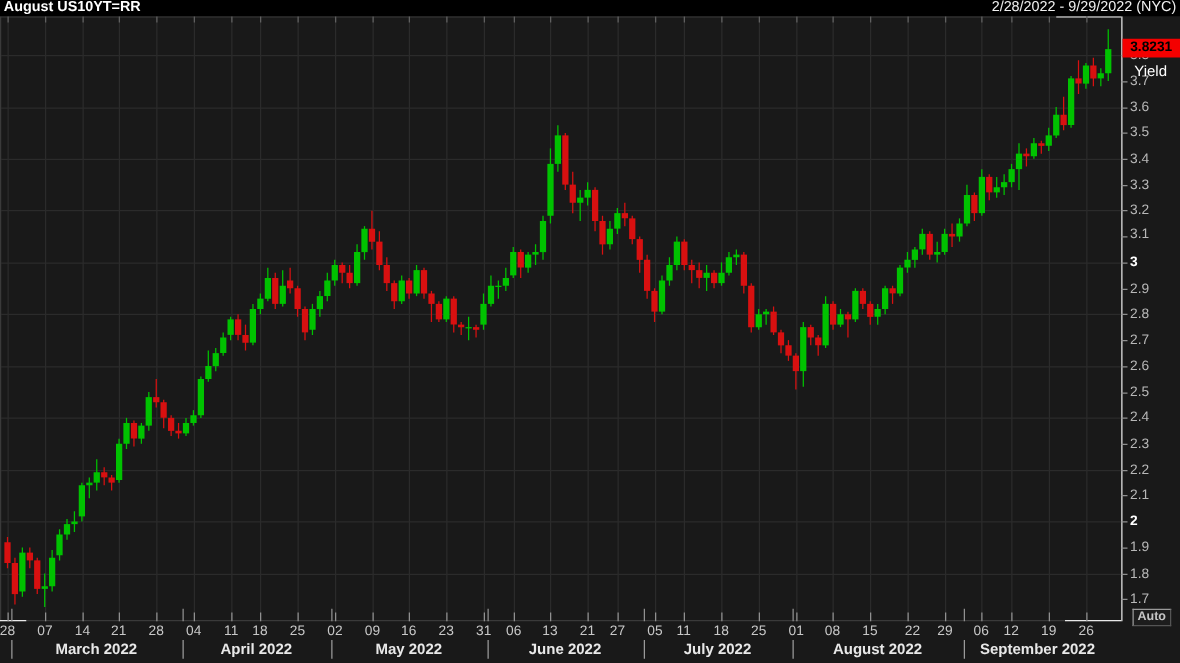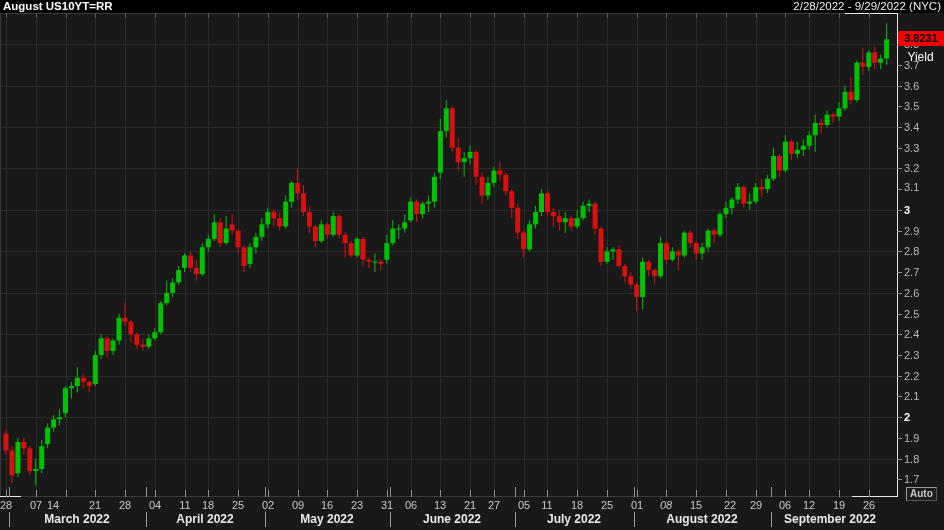--- a/index.html
+++ b/index.html
@@ -807,42 +807,42 @@
     <div class="ylab int" style="top: 411px;">2</div>
     <div class="ylab" style="top: 432px;">1.9</div>
     <div class="ylab" style="top: 453px;">1.8</div>
     <div class="ylab" style="top: 473px;">1.7</div>
   </div>
 <div class="badge" id="last-badge" style="top: 31px; background: rgb(244, 0, 0);">3.8231</div>
 
 <div id="xlabels">
     <div class="xlab" style="left: 6px;">28</div>
     <div class="xlab" style="left: 36px;">07</div>
-    <div class="xlab" style="left: 53px; text-align: right;">14</div>
+    <div class="xlab" style="left: 66px; text-align: right;">14</div>
     <div class="xlab" style="left: 95px;">21</div>
     <div class="xlab" style="left: 125px;">28</div>
     <div class="xlab" style="left: 155px;">04</div>
     <div class="xlab" style="left: 185px;">11</div>
     <div class="xlab" style="left: 208px;">18</div>
     <div class="xlab" style="left: 238px;">25</div>
     <div class="xlab" style="left: 268px;">02</div>
     <div class="xlab" style="left: 298px;">09</div>
     <div class="xlab" style="left: 327px;">16</div>
     <div class="xlab" style="left: 357px;">23</div>
     <div class="xlab" style="left: 387px;">31</div>
     <div class="xlab" style="left: 411px;">06</div>
     <div class="xlab" style="left: 440px;">13</div>
     <div class="xlab" style="left: 470px;">21</div>
     <div class="xlab" style="left: 494px;">27</div>
     <div class="xlab" style="left: 524px;">05</div>
     <div class="xlab" style="left: 547px;">11</div>
     <div class="xlab" style="left: 577px;">18</div>
     <div class="xlab" style="left: 607px;">25</div>
     <div class="xlab" style="left: 637px;">01</div>
-    <div class="xlab" style="left: 666px; font-style: italic;">08</div>
+    <div class="xlab" style="left: 666px;">08</div>
     <div class="xlab" style="left: 696px;">15</div>
     <div class="xlab" style="left: 730px;">22</div>
     <div class="xlab" style="left: 756px;">29</div>
     <div class="xlab" style="left: 785px;">06</div>
     <div class="xlab" style="left: 809px;">12</div>
     <div class="xlab" style="left: 839px;">19</div>
     <div class="xlab" style="left: 869px;">26</div>
   </div>
 <div id="monthlabels">
     <div class="msep" style="left: 9px;"></div>

